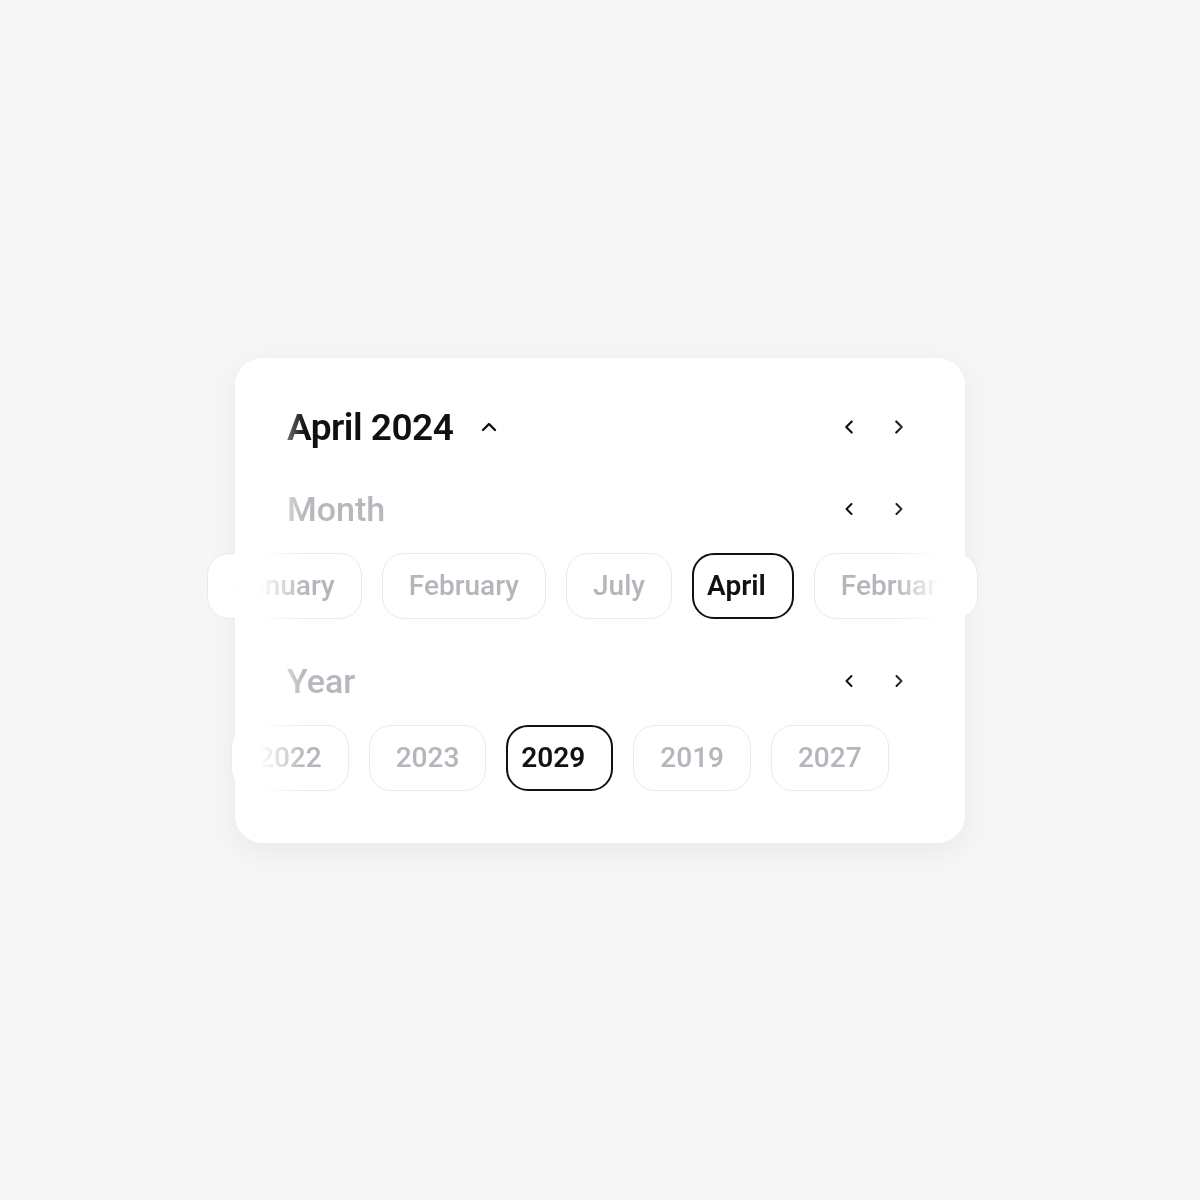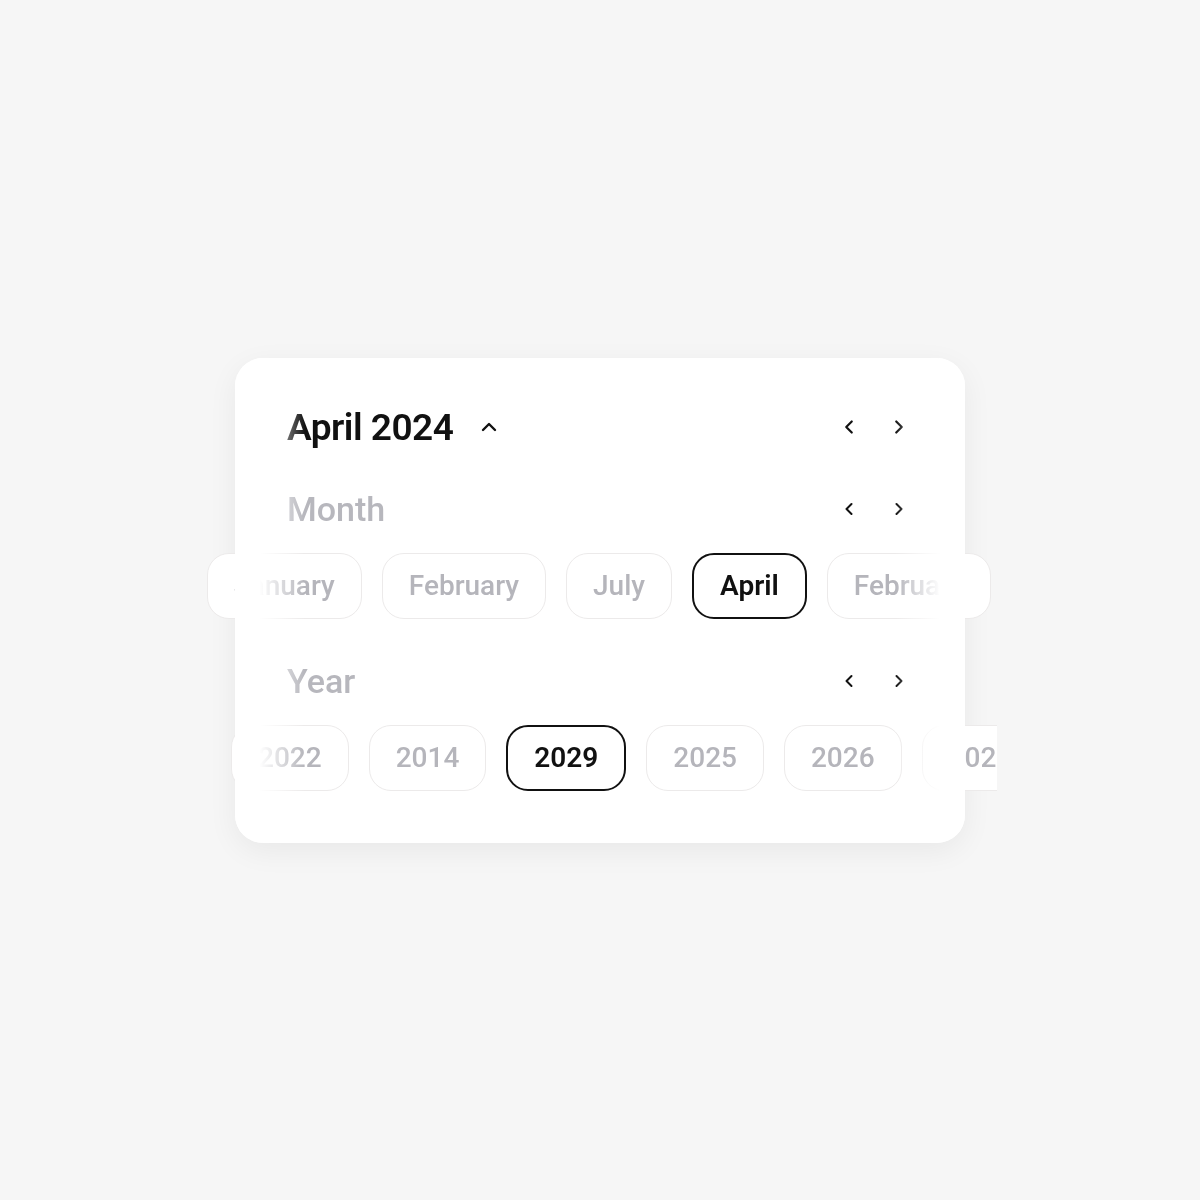--- a/index.html
+++ b/index.html
@@ -86,20 +86,21 @@
     display: flex;
     align-items: center;
     justify-content: center;
     cursor: pointer;
     white-space: nowrap;
   }
   .chip.selected {
     border: 2px solid #111;
     color: #111;
     font-weight: 600;
+    padding-left: 13px;
   }
   
   .fade {
     position: absolute;
     top: 0; bottom: 0;
     width: 70px;
     pointer-events: none;
   }
   .fade.left  { left: 0;  background: linear-gradient(to right, #fff 35%, rgba(255,255,255,0)); border-top-left-radius: 28px; border-bottom-left-radius: 28px;}
   .fade.right { right: 0; background: linear-gradient(to left,  #fff 35%, rgba(255,255,255,0)); border-top-right-radius: 28px; border-bottom-right-radius: 28px;}
@@ -165,22 +166,21 @@
       </span>
       <span class="chev small">
         <svg viewBox="0 0 24 24" fill="none" stroke="currentColor" stroke-width="2.4" stroke-linecap="round" stroke-linejoin="round">
             <polyline points="9 6 15 12 9 18"></polyline>
           </svg>
       </span>
     </div>
   </div>
   <div class="scroll-row years" id="year-row">
       <div class="chip">2022</div>
-      <div class="chip">2014</div>
+      <div class="chip">2023</div>
       <div class="chip selected">2029</div>
-      <div class="chip">2025</div>
-      <div class="chip">2026</div>
+      <div class="chip">2019</div>
       <div class="chip">2027</div>
     </div>
 
   <div class="fade left"></div>
   <div class="fade right"></div>
 </div>
 
 </body></html>

